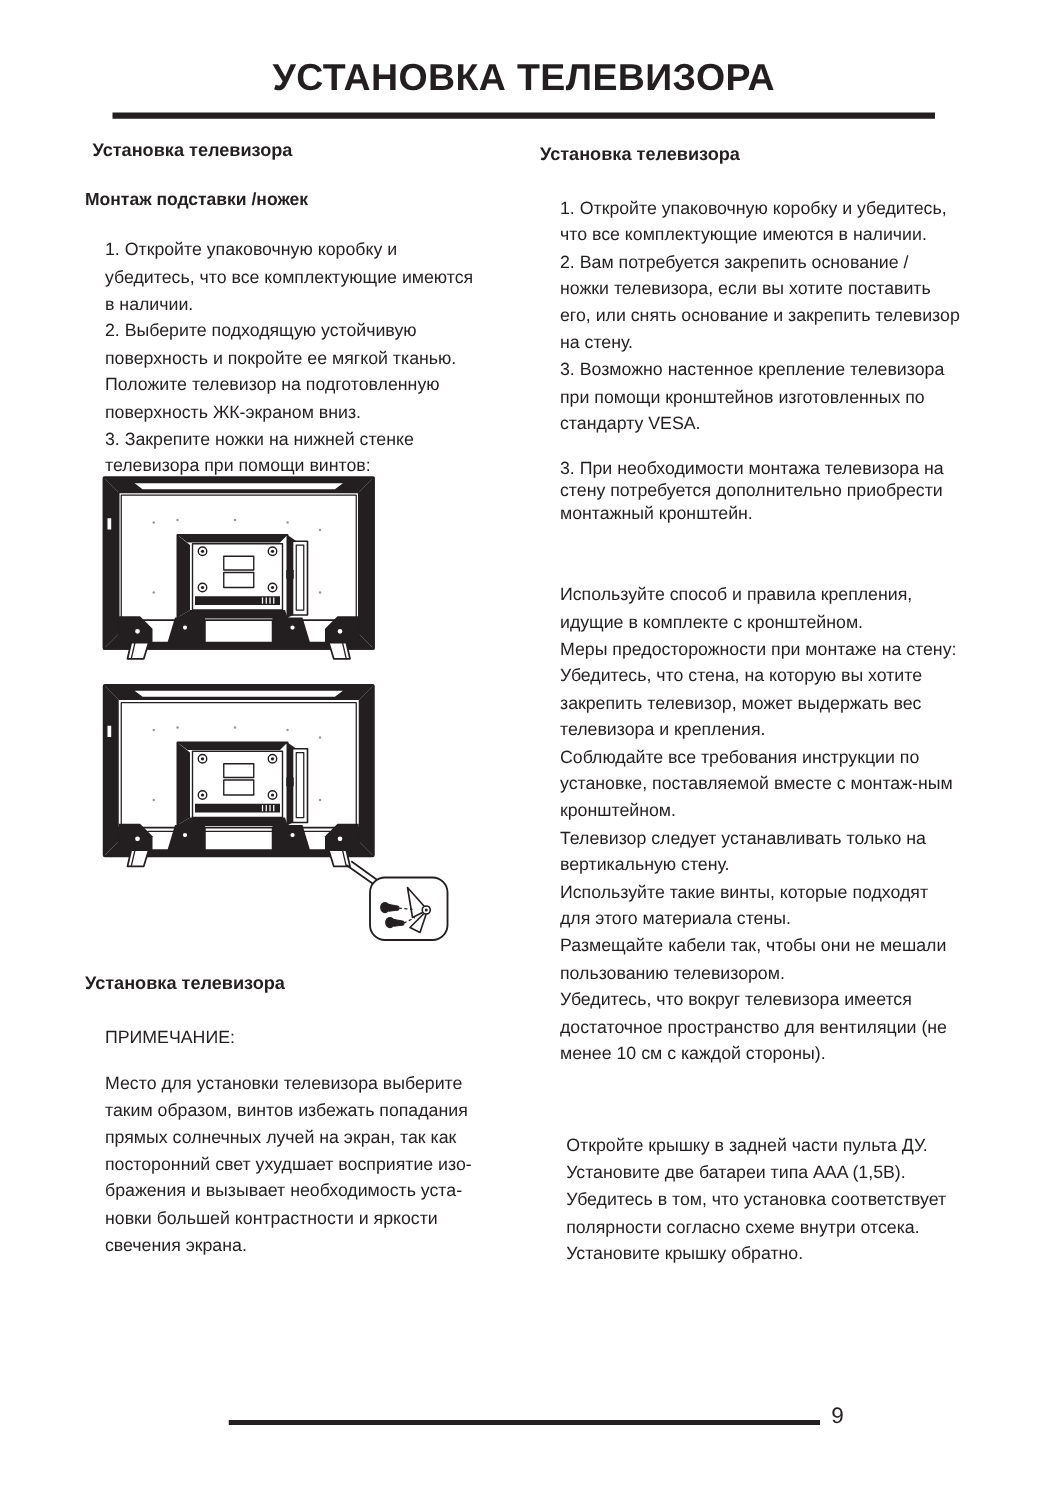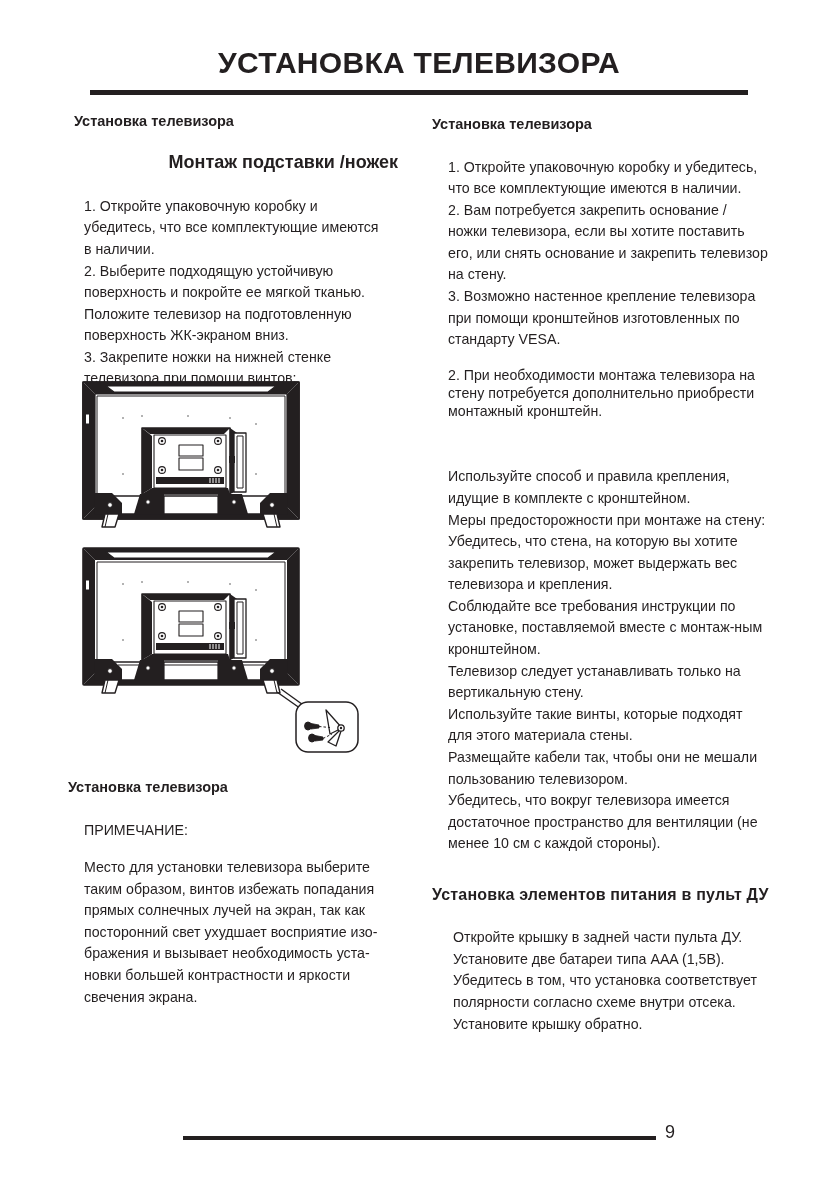--- a/index.html
+++ b/index.html
@@ -64,25 +64,24 @@
     color: #231f20;
   }
   h2.sec-head.indent { padding-left: 6px; }
   h2.sec-head.big {
     font-size: 16px;
     line-height: 1.28;
     letter-spacing: .2px;
   }
   h3.sub-head {
     margin: 0;
-    font-size: 18px;
+    font-size: 14px;
     font-weight: bold;
     line-height: 1.35;
     color: #231f20;
-    text-align: right;
   }
   p.body {
     margin: 16px;
     font-size: 14.2px;
     line-height: 1.52;
     color: #231f20;
   }
   p.body.tight { line-height: 1.26; }
   p.body.ital  { }
   p.body.ind   { padding-left: 5px; }
@@ -353,25 +352,24 @@
     <div class="gap-6"></div>
     <p class="body">ПРИМЕЧАНИЕ:</p>
     <p class="body ital">Место для установки телевизора выберите таким образом, винтов избежать попадания прямых солнечных лучей на экран, так как посторонний свет ухудшает восприятие изо-бражения и вызывает необходимость уста-новки большей контрастности и яркости свечения экрана.</p>
   </div>
 
   <div class="col col-right">
     <div class="flow">
       <h2 class="sec-head">Установка телевизора</h2>
       <div class="gap-6"></div>
       <p class="body">1. Откройте упаковочную коробку и убедитесь, что все комплектующие имеются в наличии.<br>2. Вам потребуется закрепить основание / ножки телевизора, если вы хотите поставить его, или снять основание и закрепить телевизор на стену.<br>3. Возможно настенное крепление телевизора при помощи кронштейнов изготовленных по стандарту VESA.</p>
-      <p class="body tight">2. При необходимости монтажа телевизора на стену потребуется дополнительно приобрести монтажный кронштейн.</p>
+      <p class="body tight">3. При необходимости монтажа телевизора на стену потребуется дополнительно приобрести монтажный кронштейн.</p>
       <div class="gap-14"></div>
       <p class="body ital">Используйте способ и правила крепления, идущие в комплекте с кронштейном.<br>Меры предосторожности при монтаже на стену:<br>Убедитесь, что стена, на которую вы хотите закрепить телевизор, может выдержать вес телевизора и крепления.<br>Соблюдайте все требования инструкции по установке, поставляемой вместе с монтаж-ным кронштейном.<br>Телевизор следует устанавливать только на вертикальную стену.<br>Используйте такие винты, которые подходят для этого материала стены.<br>Размещайте кабели так, чтобы они не мешали пользованию телевизором.<br>Убедитесь, что вокруг телевизора имеется достаточное пространство для вентиляции (не менее 10 см с каждой стороны).</p>
       <div class="gap-14"></div>
-      <h2 class="sec-head big">Установка элементов питания в пульт ДУ</h2>
       <div class="gap-6"></div>
       <p class="body ind">Откройте крышку в задней части пульта ДУ.<br>Установите две батареи типа AAA (1,5В).<br>Убедитесь в том, что установка соответствует полярности согласно схеме внутри отсека.<br>Установите крышку обратно.</p>
     </div>
   </div>
 
   <div class="footer-rule"></div>
   <div class="page-number">9</div>
 
 </div>
 

